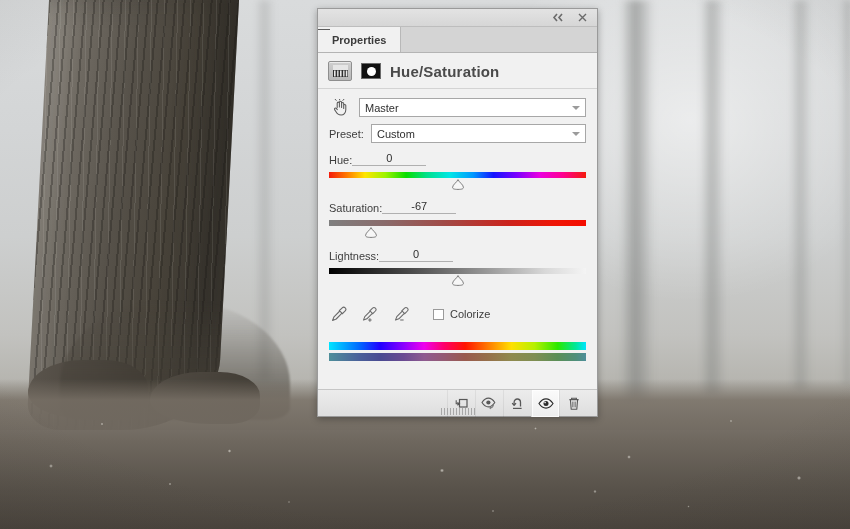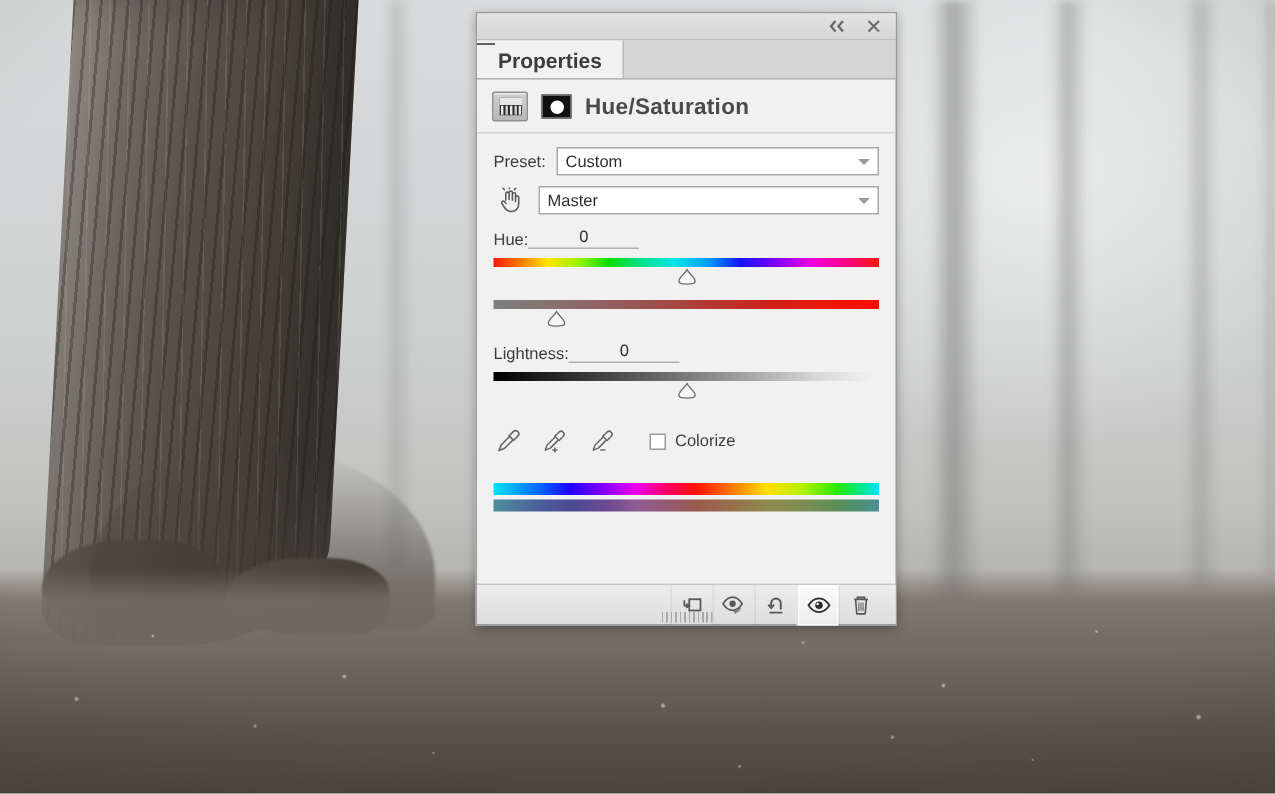--- a/index.html
+++ b/index.html
@@ -95,21 +95,21 @@
             color:#6b6b6b; font-size:10px; cursor:pointer; }
   .winbtn svg { display:block; }
 
   
   .tabbar {
     height: 26px; background: #d4d4d4; border-bottom: 1px solid #b4b4b4;
     display:flex; align-items:stretch; flex: none; position:relative;
   }
   .tab {
     padding: 0 14px; display:flex; align-items:center;
-    font-size: 14px; font-weight: bold; color:#3c3c3c;
+    font-size: 11px; font-weight: bold; color:#3c3c3c;
     background:#f1f1f1; border-right:1px solid #b8b8b8;
     cursor:pointer;
   }
   .tabfill { flex:1; }
   .menubtn {
     width: 22px; display:flex; align-items:center; justify-content:center; cursor:pointer;
     margin-right: 3px;
   }
   .menubtn .bar { display:block; width:12px; height:1.5px; background:#5c5c5c; margin:1.5px 0; }
 
@@ -274,36 +274,36 @@
     </div>
     <div class="maskthumb">
       <span class="dot"></span>
     </div>
     <div class="adjtitle">Hue/Saturation</div>
   </div>
 
   <div class="body">
 
     <div class="row">
-      <div class="lbl" style="width:42px;">Preset:</div>
-      <div class="select">
-        <span>Custom</span>
-        <span class="caret"></span>
-      </div>
-    </div>
-
-    <div class="row">
       <div class="handbtn">
         <svg width="16" height="17" viewBox="0 0 16 17">
           <path d="M5.2,8.4 V4.2 a1.1,1.1 0 0 1 2.2,0 V8 M7.4,8 V3.4 a1.1,1.1 0 0 1 2.2,0 V8.2 M9.6,8.4 V4.6 a1.05,1.05 0 0 1 2.1,0 V9.4 M11.7,6.6 a1.05,1.05 0 0 1 2.1,0 v4.2 c0,3.1 -2.1,5.2 -4.7,5.2 c-2.4,0 -4.1,-1.2 -5.1,-3.2 L2.6,10.6 a1.1,1.1 0 0 1 1.8,-1.2 l0.9,1.2" fill="none" stroke="#5a5a5a" stroke-width="1.05" stroke-linejoin="round" stroke-linecap="round"></path>
           <path d="M4.2,1.4 L3.2,0.3 M7.6,0.9 L7.6,-0.4 M10.9,1.4 L11.9,0.3" stroke="#5a5a5a" stroke-width="1" stroke-linecap="round" fill="none"></path>
         </svg>
       </div>
       <div class="select">
         <span>Master</span>
+        <span class="caret"></span>
+      </div>
+    </div>
+
+    <div class="row">
+      <div class="lbl" style="width:42px;">Preset:</div>
+      <div class="select">
+        <span>Custom</span>
         <span class="caret"></span>
       </div>
     </div>
 
     <div class="sblock">
       <div class="shead">
         <span class="sname">Hue:</span>
         <span class="sval">0</span>
       </div>
       <div class="track">
@@ -311,20 +311,24 @@
         <div class="thumb" style="left:50%;">
           <svg width="13" height="11" viewBox="0 0 13 11">
               <path d="M6.5,0.6 C7.6,3.3 11.6,5.4 11.9,8.2 C12.1,9.8 10.4,10.4 6.5,10.4 C2.6,10.4 0.9,9.8 1.1,8.2 C1.4,5.4 5.4,3.3 6.5,0.6 Z" fill="#f7f7f7" stroke="#6f6f6f" stroke-width="0.9"></path>
             </svg>
         </div>
       </div>
       <div class="trackspace"></div>
     </div>
 
     <div class="sblock">
+      <div class="shead">
+        <span class="sname">Saturation:</span>
+        <span class="sval">-67</span>
+      </div>
       <div class="track">
         <div class="bar sat-bar"></div>
         <div class="thumb" style="left:16.5%;">
           <svg width="13" height="11" viewBox="0 0 13 11">
               <path d="M6.5,0.6 C7.6,3.3 11.6,5.4 11.9,8.2 C12.1,9.8 10.4,10.4 6.5,10.4 C2.6,10.4 0.9,9.8 1.1,8.2 C1.4,5.4 5.4,3.3 6.5,0.6 Z" fill="#f7f7f7" stroke="#6f6f6f" stroke-width="0.9"></path>
             </svg>
         </div>
       </div>
       <div class="trackspace"></div>
     </div>

